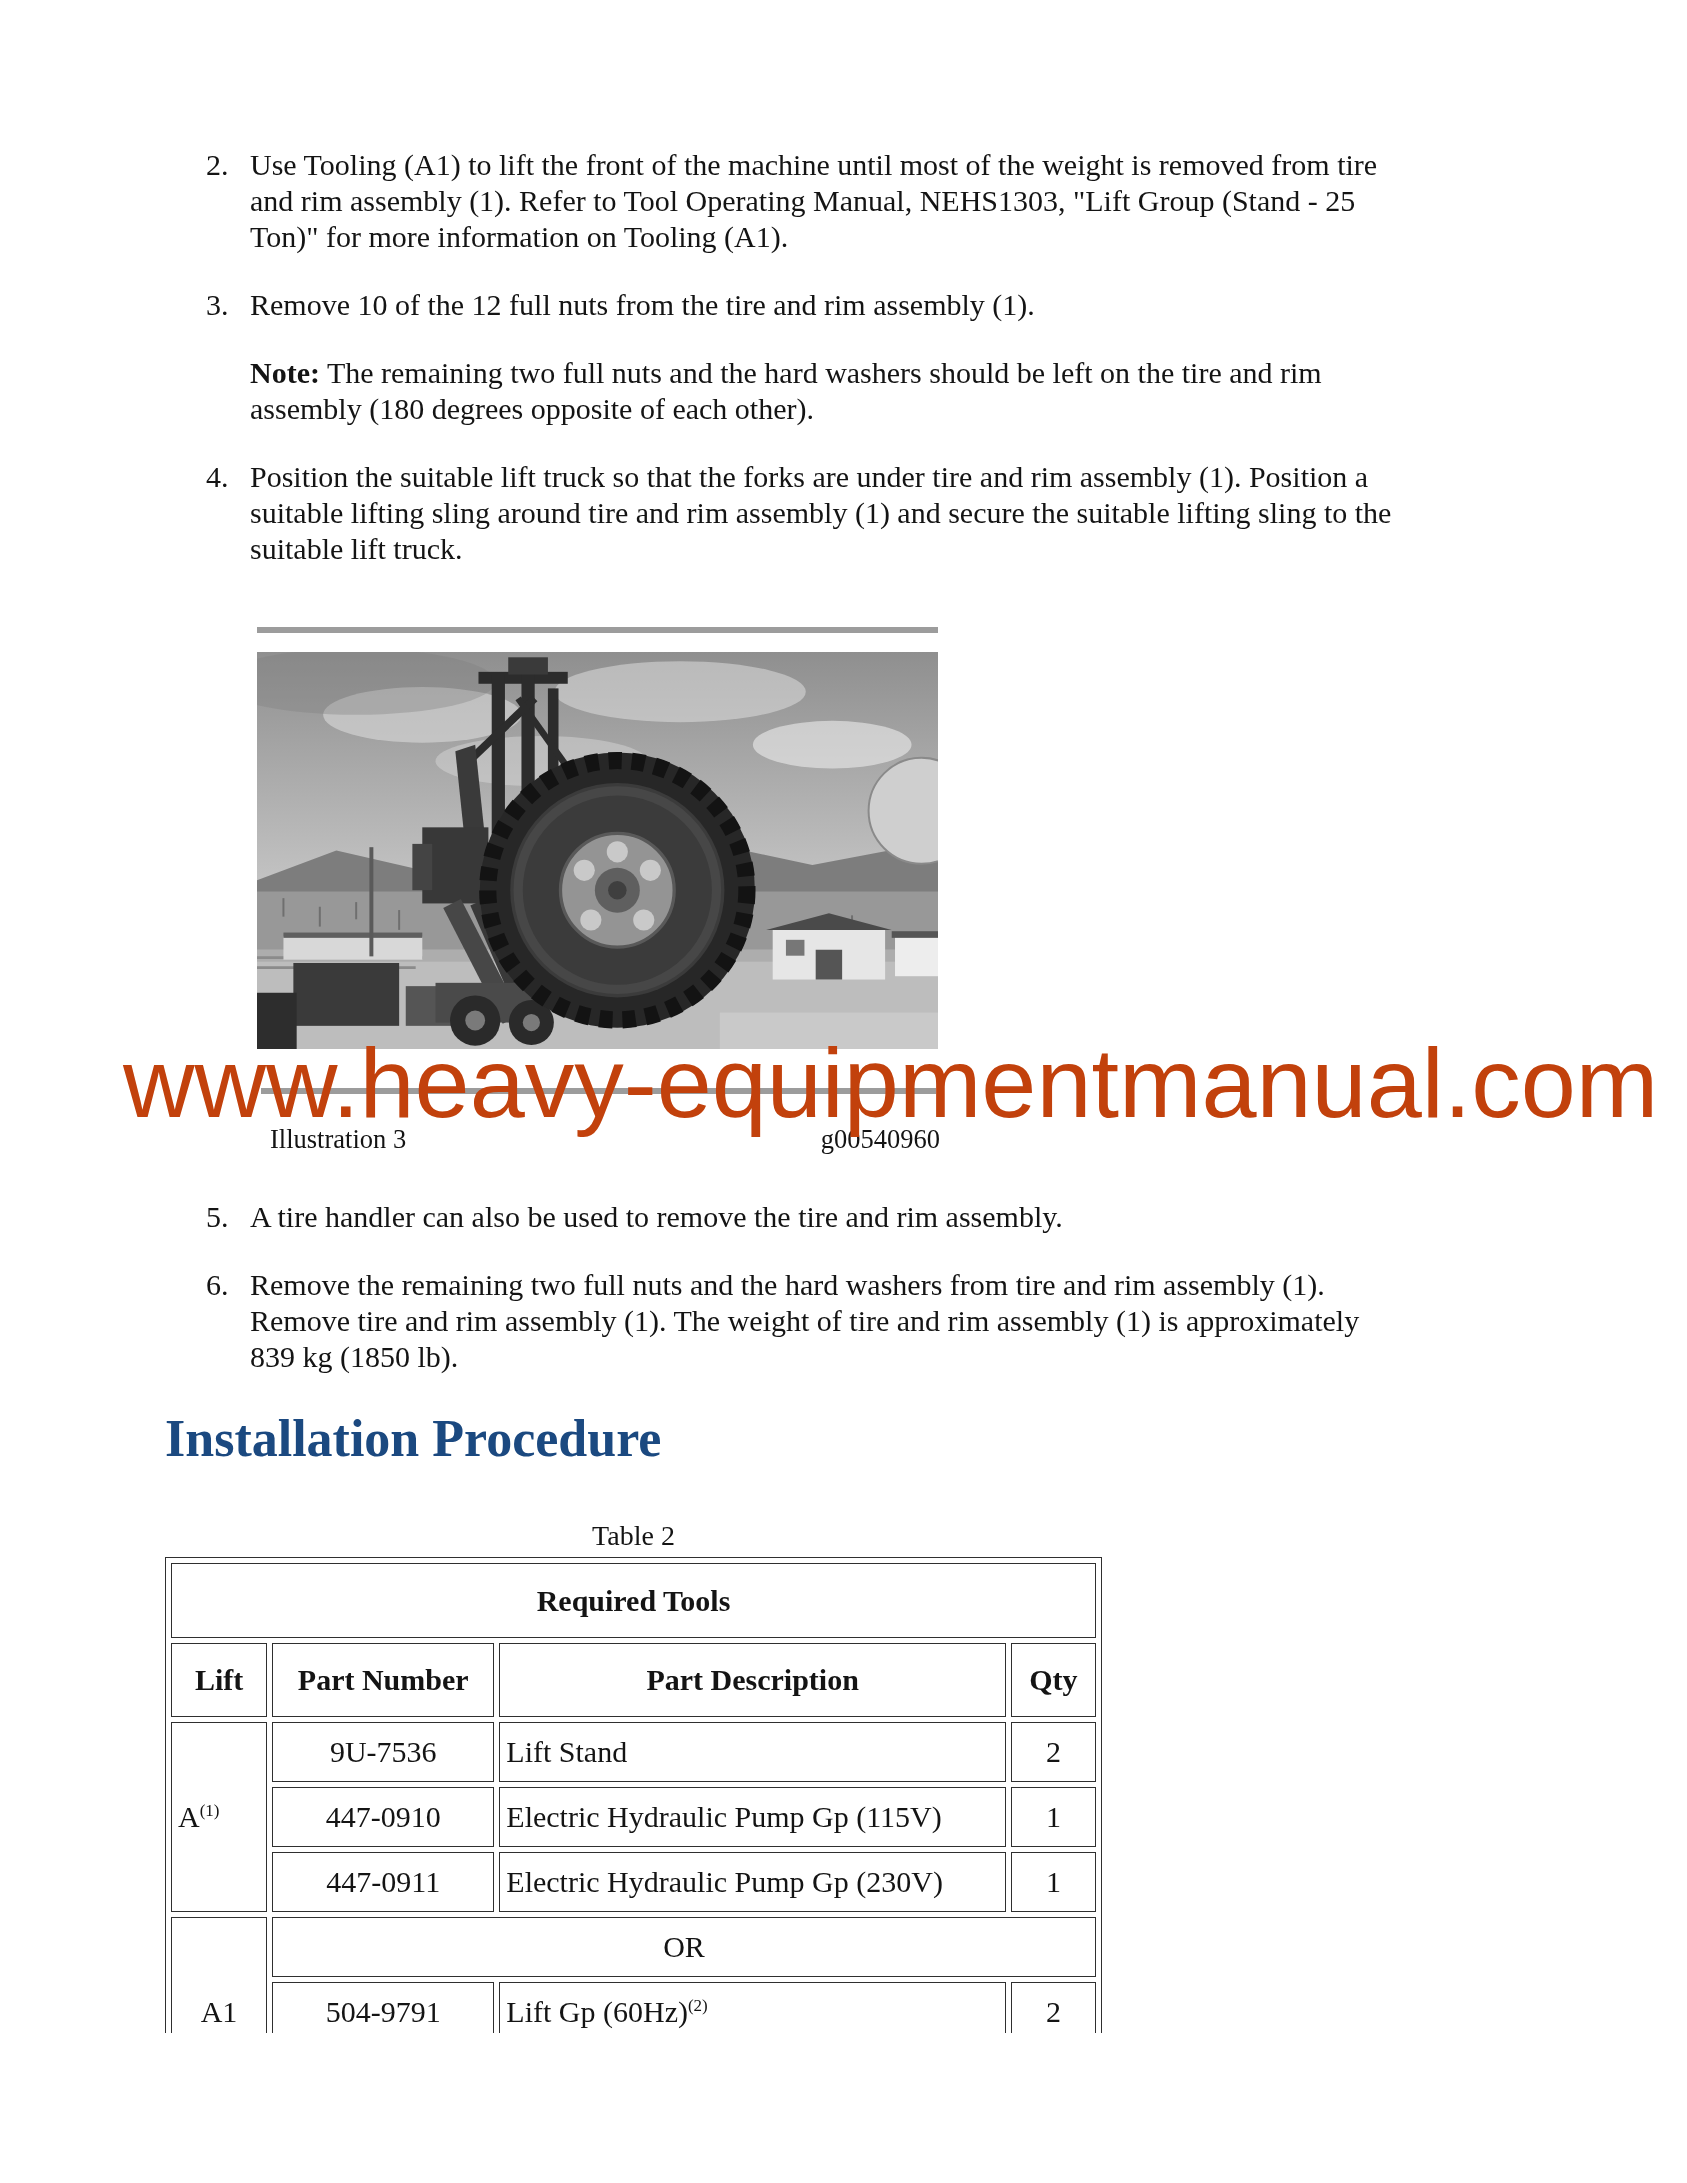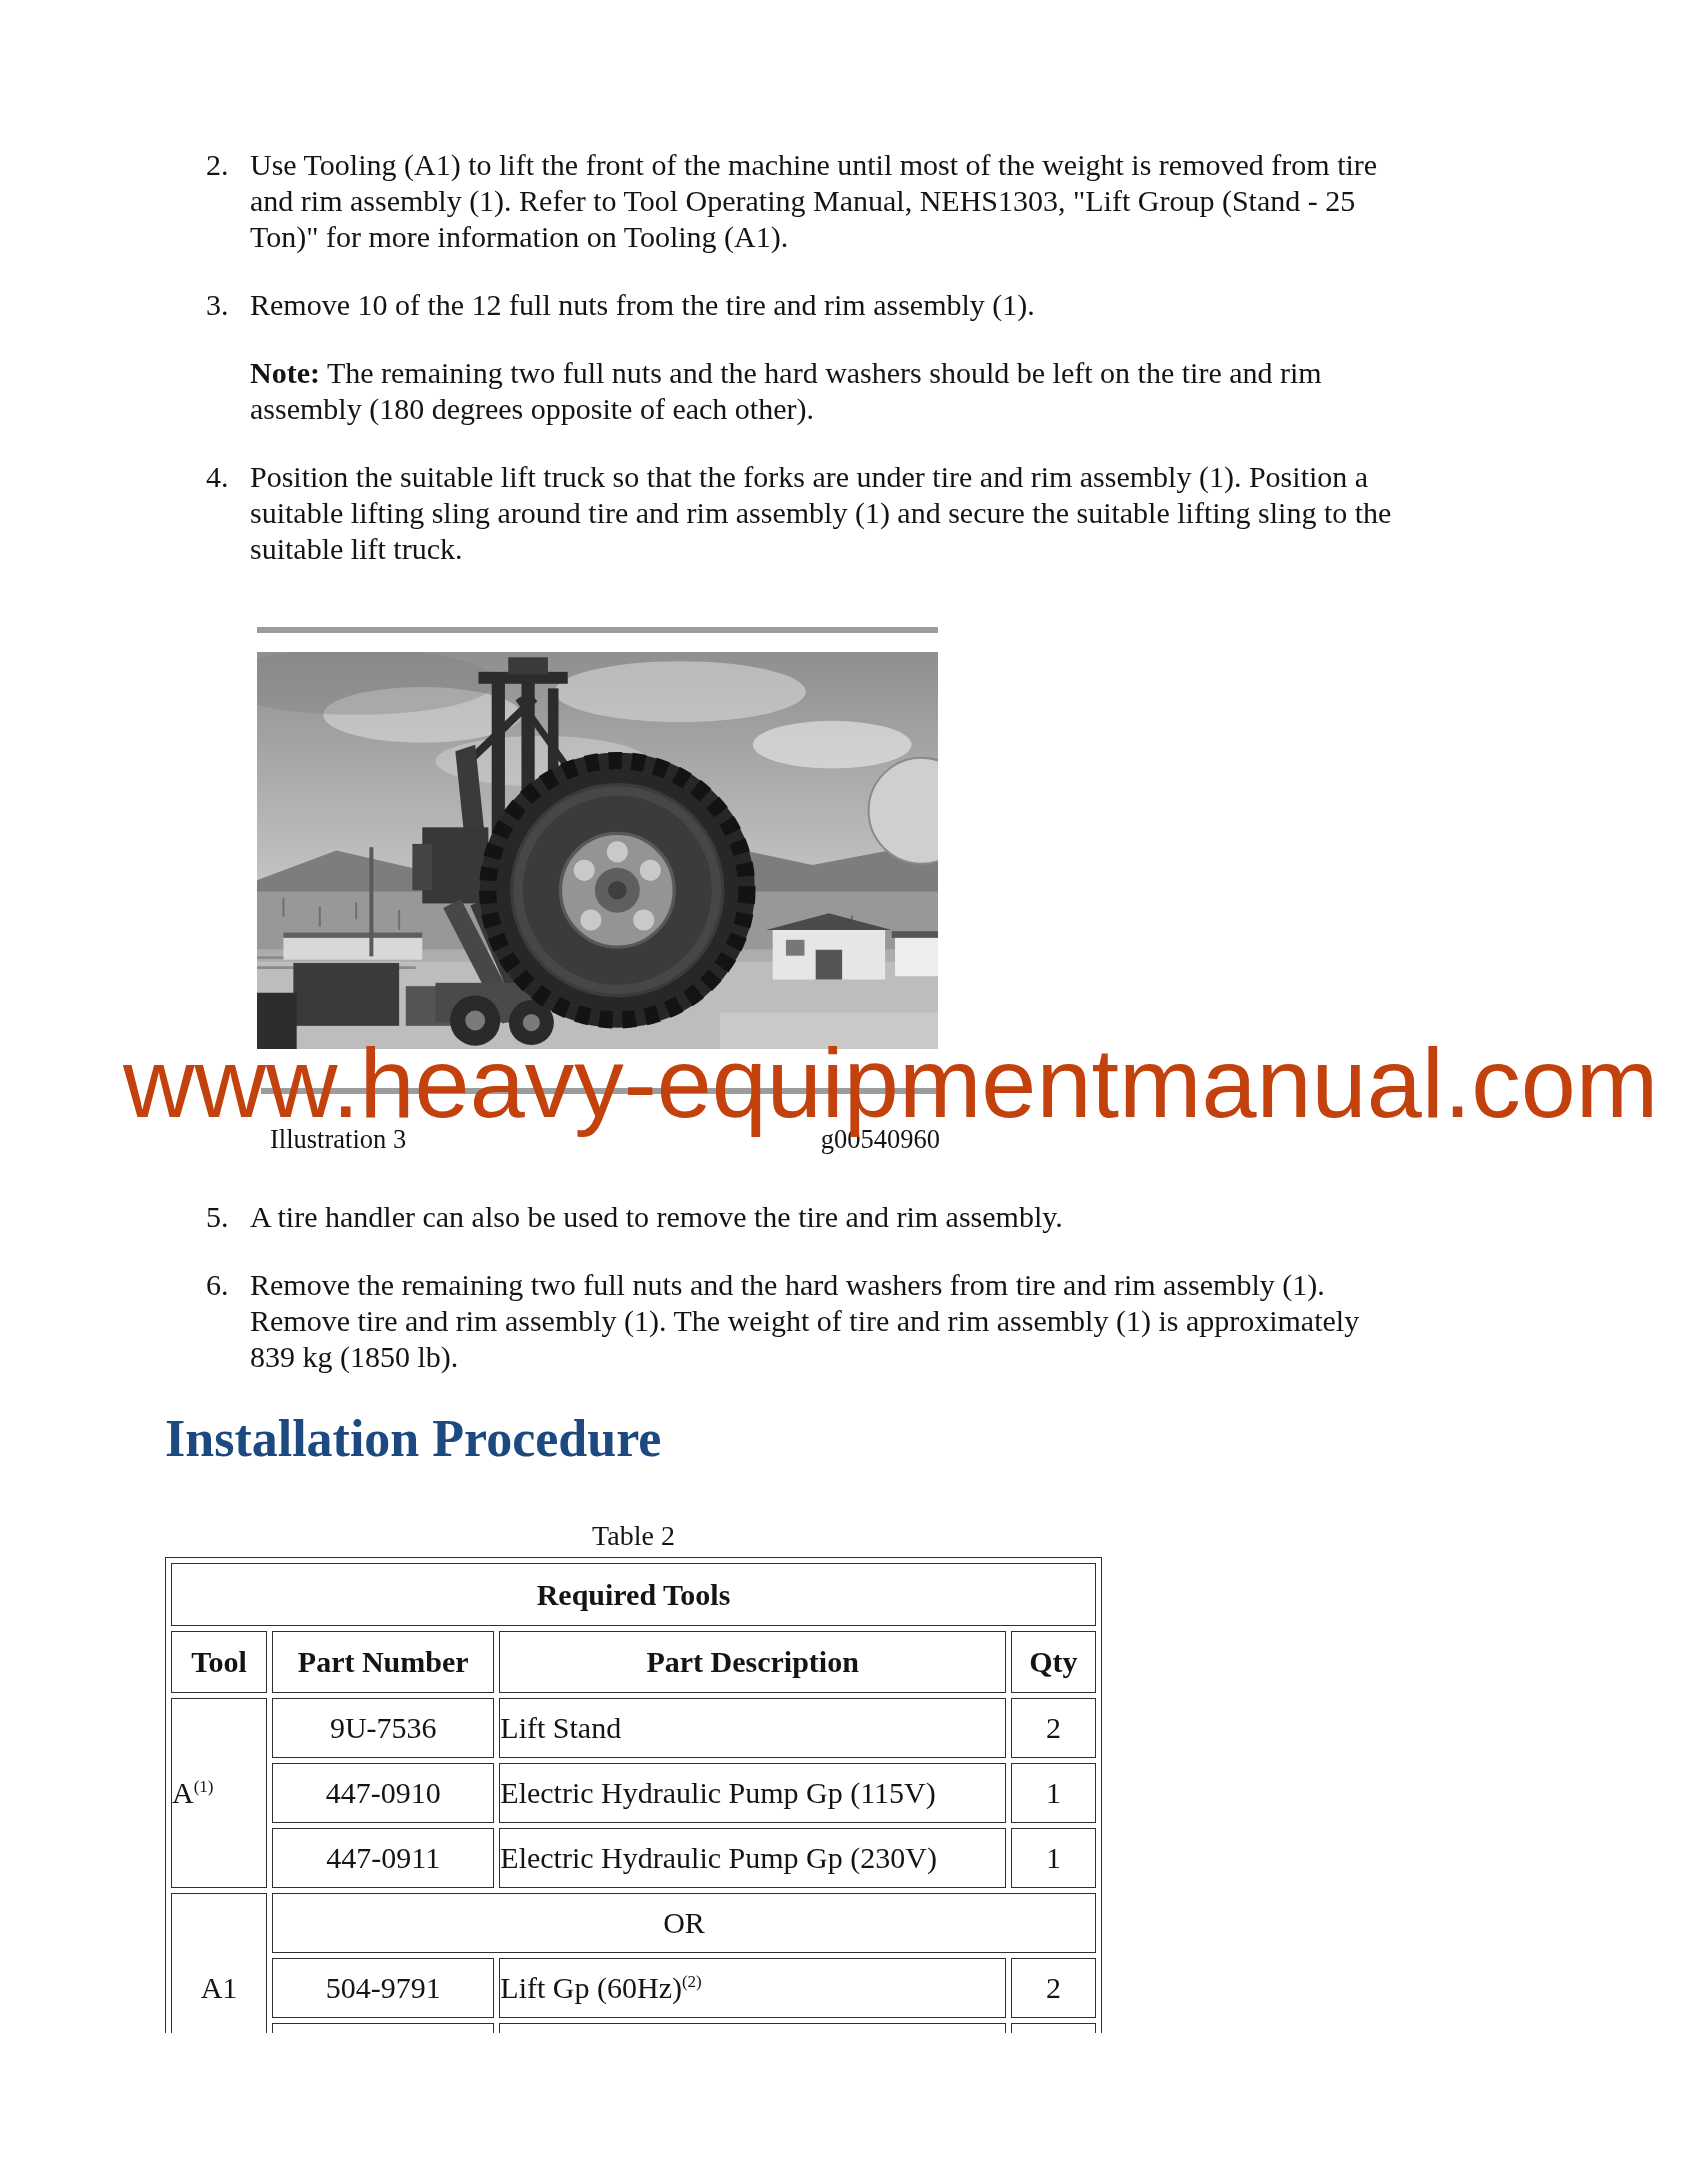--- a/index.html
+++ b/index.html
@@ -28,21 +28,21 @@
              color:#c2410c;white-space:nowrap;}
   
   #section-heading{position:absolute;left:165px;top:1408px;font-size:52px;line-height:61px;
                    font-weight:bold;color:#1b4980;white-space:nowrap;}
   
   #table-caption{position:absolute;left:165px;top:1519px;width:937px;text-align:center;
                  font-size:28px;line-height:33px;}
   #table-clip{position:absolute;left:165px;top:1557px;width:937px;height:476px;overflow:hidden;}
   table.tools{border-collapse:separate;border-spacing:5.3px;width:937px;table-layout:fixed;
               border:1.3px solid #2f2f2f;background:#ffffff;}
-  table.tools th,table.tools td{border:1.3px solid #2f2f2f;padding:0;font-size:30px;
+  table.tools th,table.tools td{border:1.3px solid #2f2f2f;padding:6px;font-size:30px;
               vertical-align:middle;overflow:hidden;}
   th.tbl-title{font-weight:bold;font-size:30px;text-align:center;height:61px;}
   th.colhead{font-weight:bold;text-align:center;height:60px;}
   tr.r{height:60px;}
   td.tool-cell{text-align:left;}
   td.tool-a1{text-align:center;vertical-align:top;padding-top:10.6px;}
   td.pn{text-align:center;}
   td.desc{text-align:left;padding-left:9.3px;}
   td.qty{text-align:center;}
   td.or-cell{text-align:center;}
@@ -198,21 +198,21 @@
           <col style="width:96px">
           <col style="width:222px">
           <col style="width:506px">
           <col style="width:85px">
         </colgroup>
       <tbody>
           <tr>
         <th class="tbl-title" colspan="4">Required Tools</th>
       </tr>
       <tr>
-        <th class="colhead">Tool</th>
+        <th class="colhead">Lift</th>
         <th class="colhead">Part Number</th>
         <th class="colhead">Part Description</th>
         <th class="colhead">Qty</th>
       </tr>
       <tr class="r">
         <td class="tool-cell" rowspan="3">
           <span>A</span><sup>(1)</sup>
         </td>
         <td class="pn">9U-7536</td>
         <td class="desc">Lift Stand</td>

